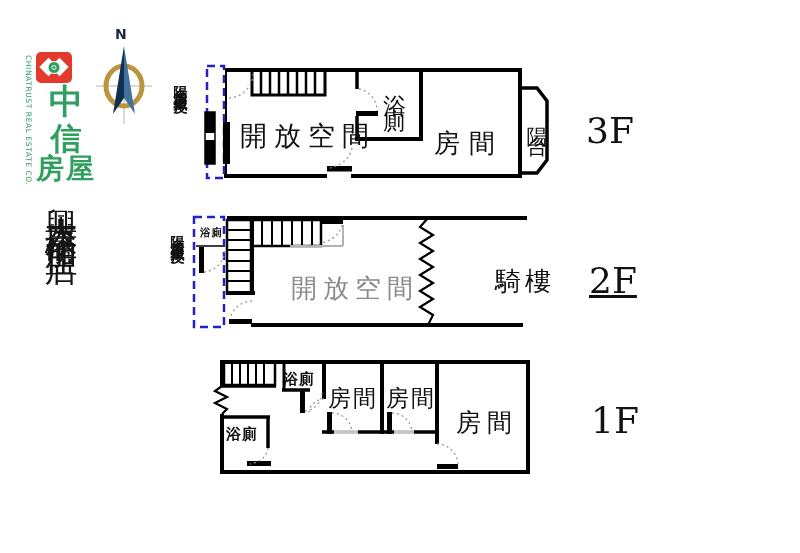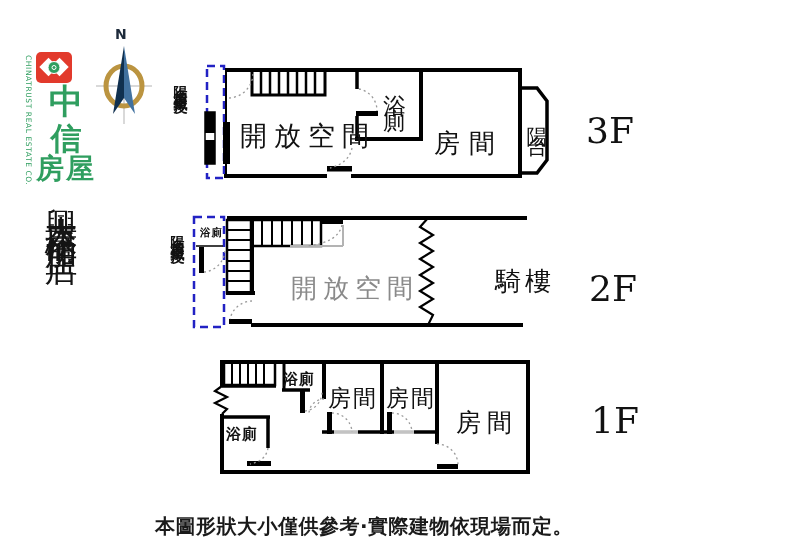--- a/index.html
+++ b/index.html
@@ -188,24 +188,23 @@
   <div class="abs plan-label" style="left:240px;top:118px;font-size:27px;letter-spacing:7px;">開放空間</div>
   <div class="abs vtext plan-label" style="left:380px;top:76px;font-size:23px;letter-spacing:13px;">浴廁</div>
   <div class="abs plan-label" style="left:434px;top:126px;font-size:26px;letter-spacing:9px;">房間</div>
   <div class="abs vtext plan-label" style="left:523px;top:111px;font-size:21px;letter-spacing:8px;">陽台</div>
   <div class="abs floor-tag" style="left:586px;top:110px;">3F</div>
 
   <div class="abs vtext note-v" style="left:169px;top:224px;height:102px;">陽台加蓋鐵皮</div>
   <div class="abs plan-label" style="left:200px;top:226px;font-size:10.5px;font-weight:bold;letter-spacing:1px;">浴廁</div>
   <div class="abs plan-label gray-label" style="left:291px;top:271px;font-size:26px;letter-spacing:6px;">開放空間</div>
   <div class="abs plan-label" style="left:451px;top:264px;font-size:26px;letter-spacing:4px;margin-left:44px;">騎樓</div>
-  <div class="abs floor-tag" style="left:589px;top:268px;">2F</div>
+  <div class="abs floor-tag" style="left:589px;top:260px;text-decoration:underline;">2F</div>
 
   <div class="abs plan-label" style="left:283px;top:370px;font-size:15px;font-weight:bold;letter-spacing:1px;">浴廁</div>
   <div class="abs plan-label" style="left:328px;top:383px;font-size:23px;letter-spacing:2px;">房間</div>
   <div class="abs plan-label" style="left:386px;top:383px;font-size:23px;letter-spacing:2px;">房間</div>
   <div class="abs plan-label" style="left:456px;top:406px;font-size:25px;letter-spacing:6px;">房間</div>
   <div class="abs plan-label" style="left:226px;top:425px;font-size:15px;font-weight:bold;letter-spacing:1px;">浴廁</div>
   <div class="abs floor-tag" style="left:591px;top:400px;">1F</div>
 
-  <div class="abs disclaimer" style="left:155px;top:513px;">本圖形狀大小僅供參考·實際建物依現場而定。</div>
 
 </div>
 
 </body></html>

